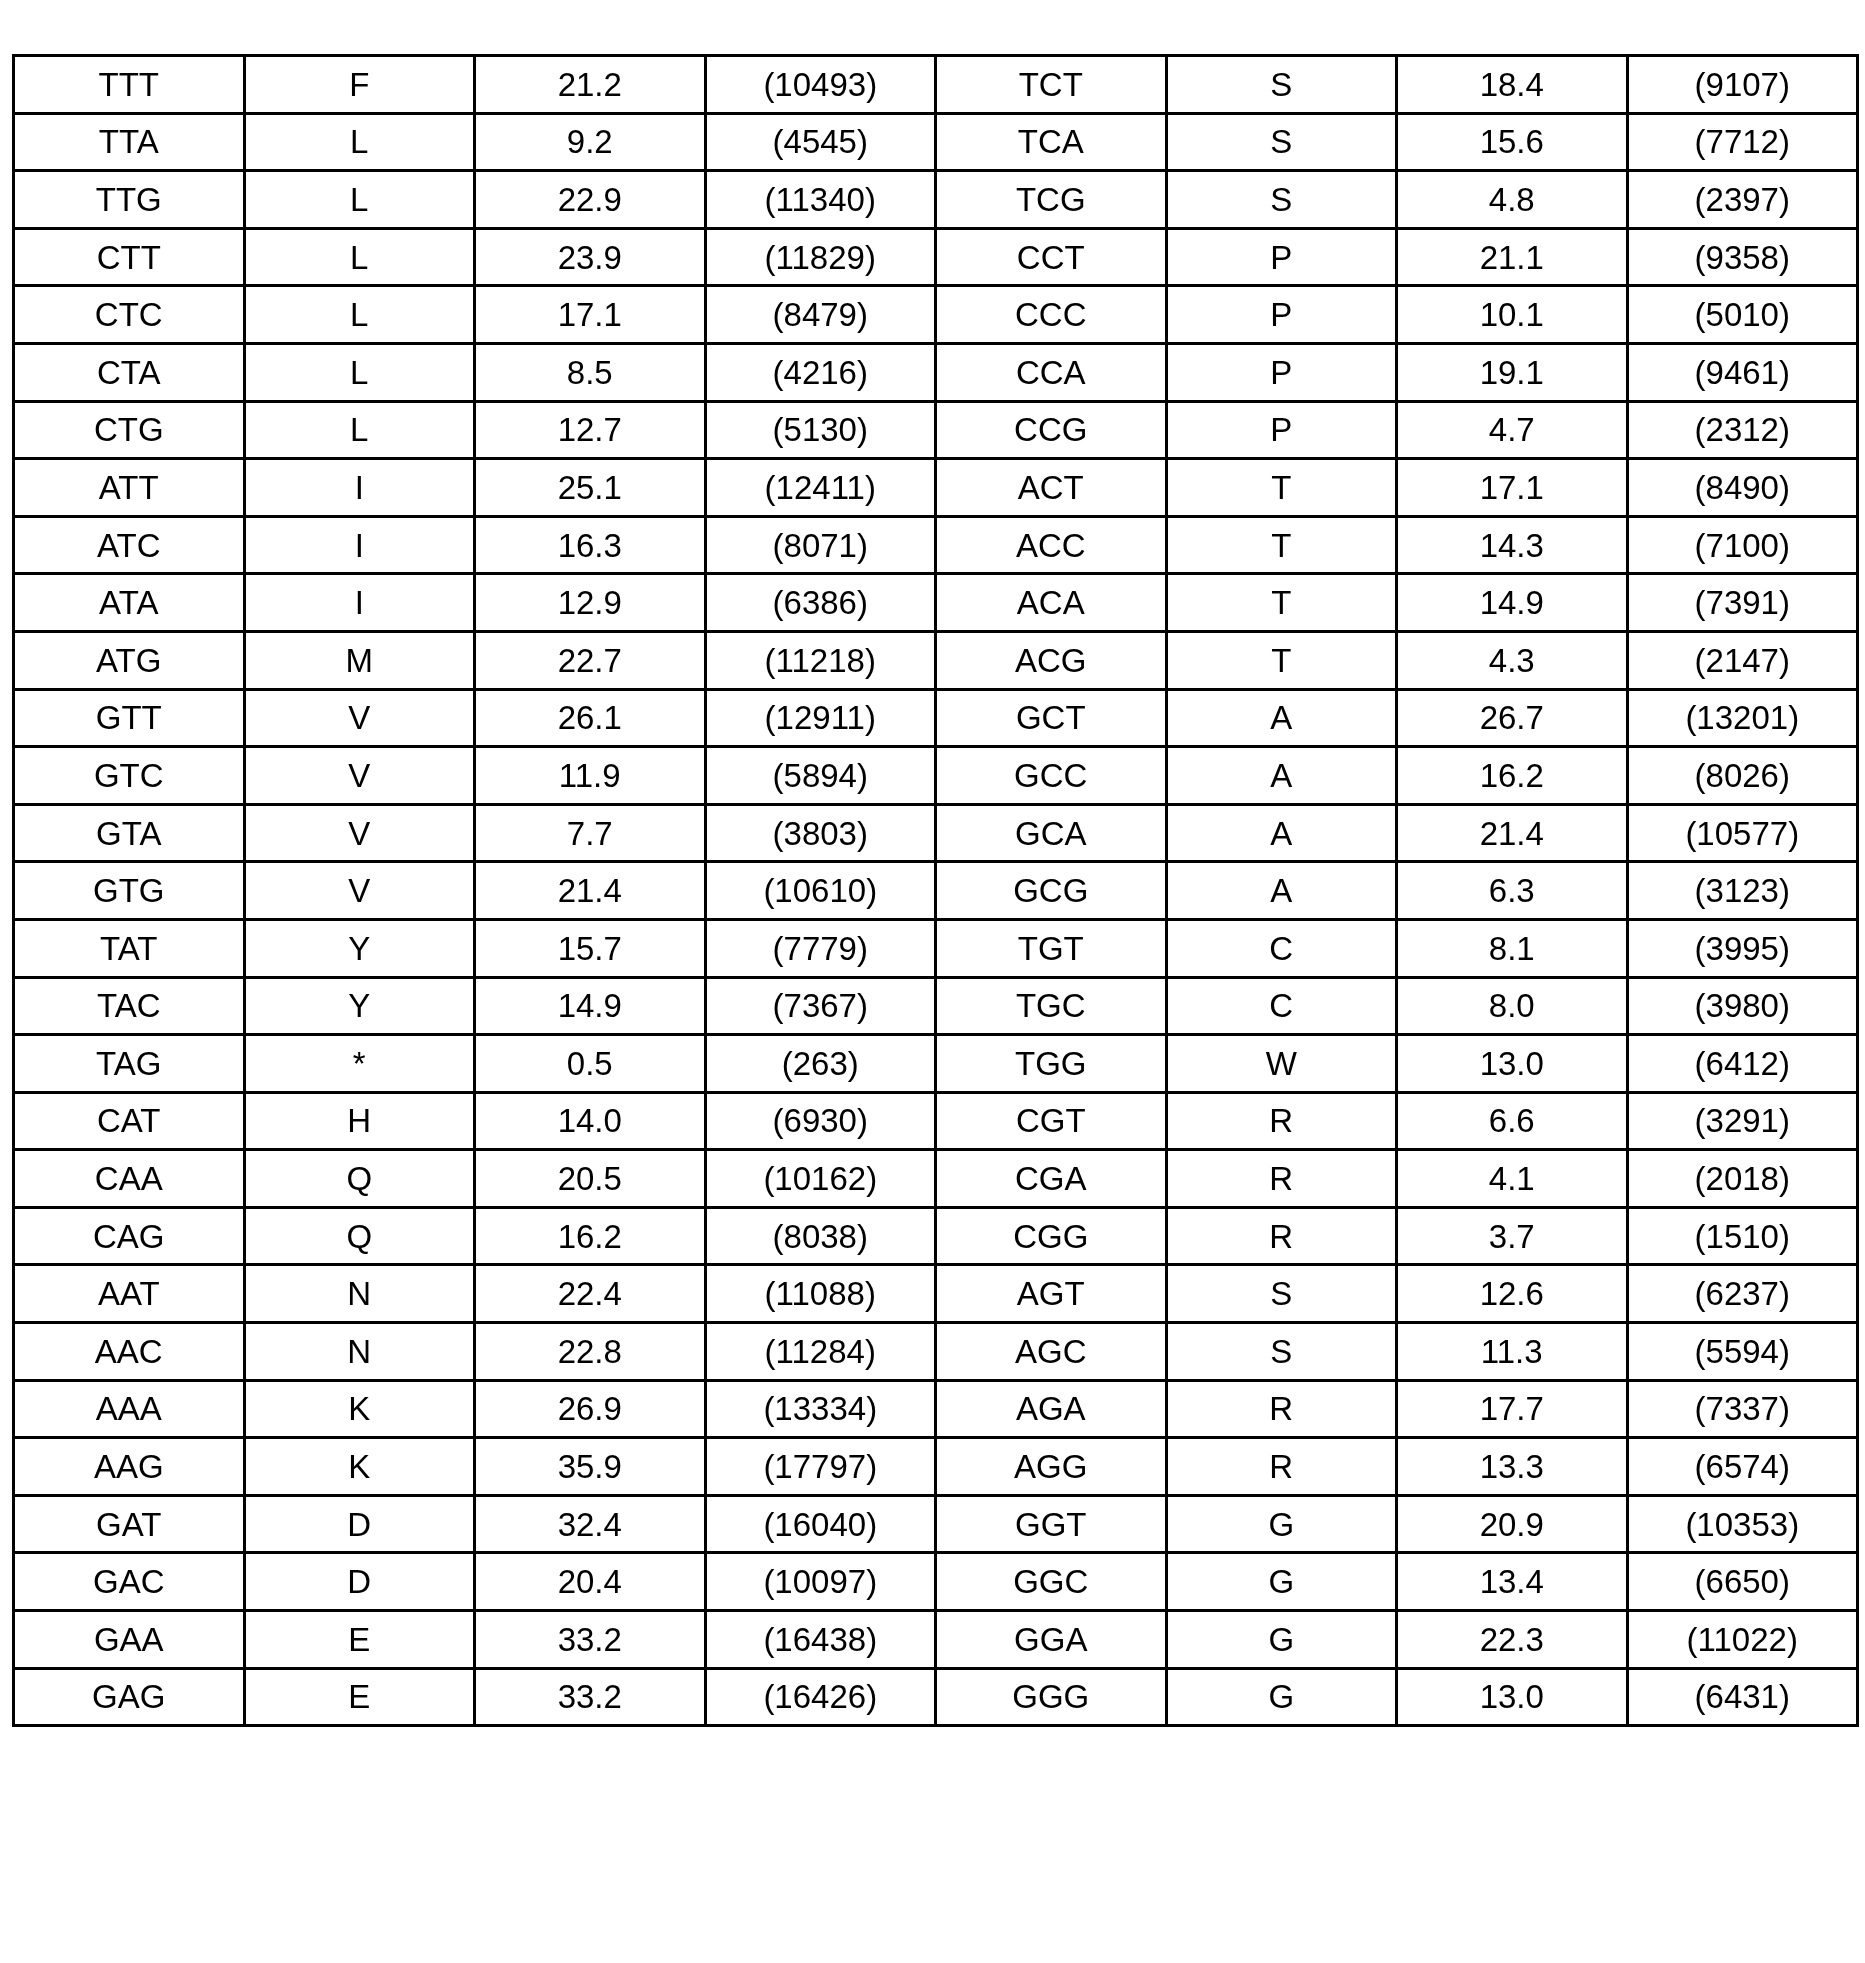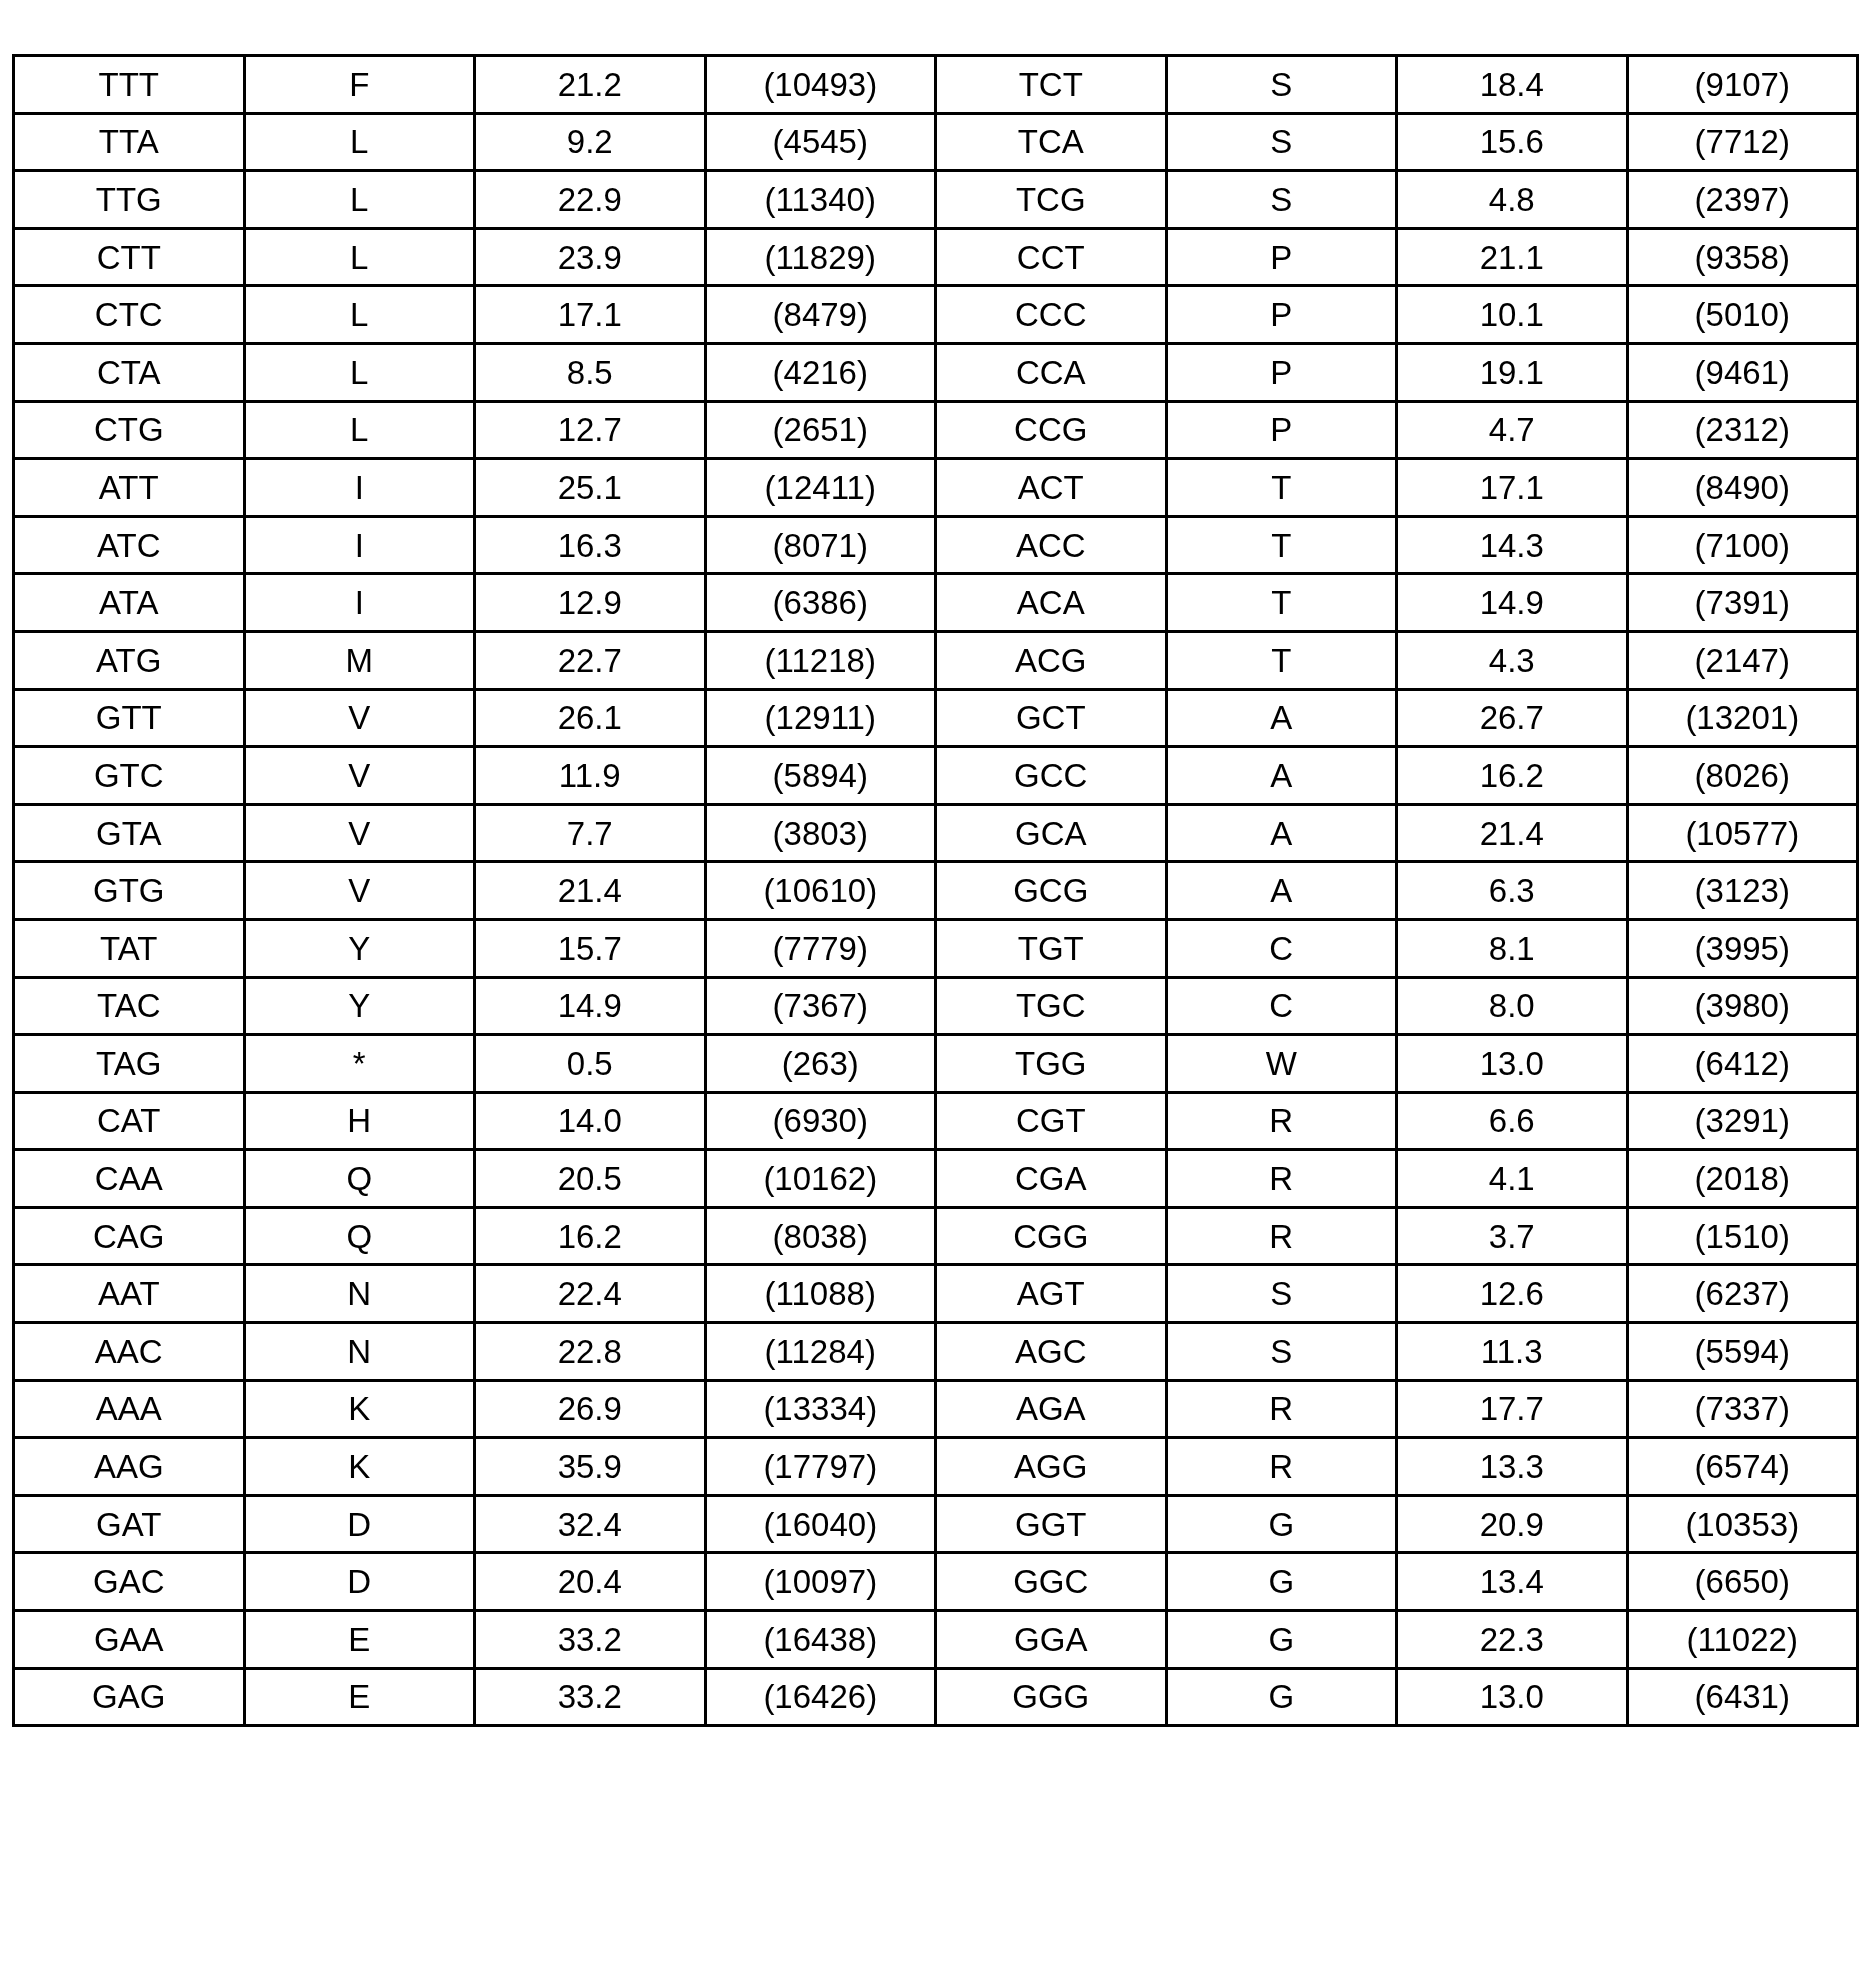--- a/index.html
+++ b/index.html
@@ -107,21 +107,21 @@
         <td>(4216)</td>
         <td>CCA</td>
         <td>P</td>
         <td>19.1</td>
         <td>(9461)</td>
       </tr>
       <tr>
         <td>CTG</td>
         <td>L</td>
         <td>12.7</td>
-        <td>(2651)</td>
+        <td>(5130)</td>
         <td>CCG</td>
         <td>P</td>
         <td>4.7</td>
         <td>(2312)</td>
       </tr>
       <tr>
         <td>ATT</td>
         <td>I</td>
         <td>25.1</td>
         <td>(12411)</td>

